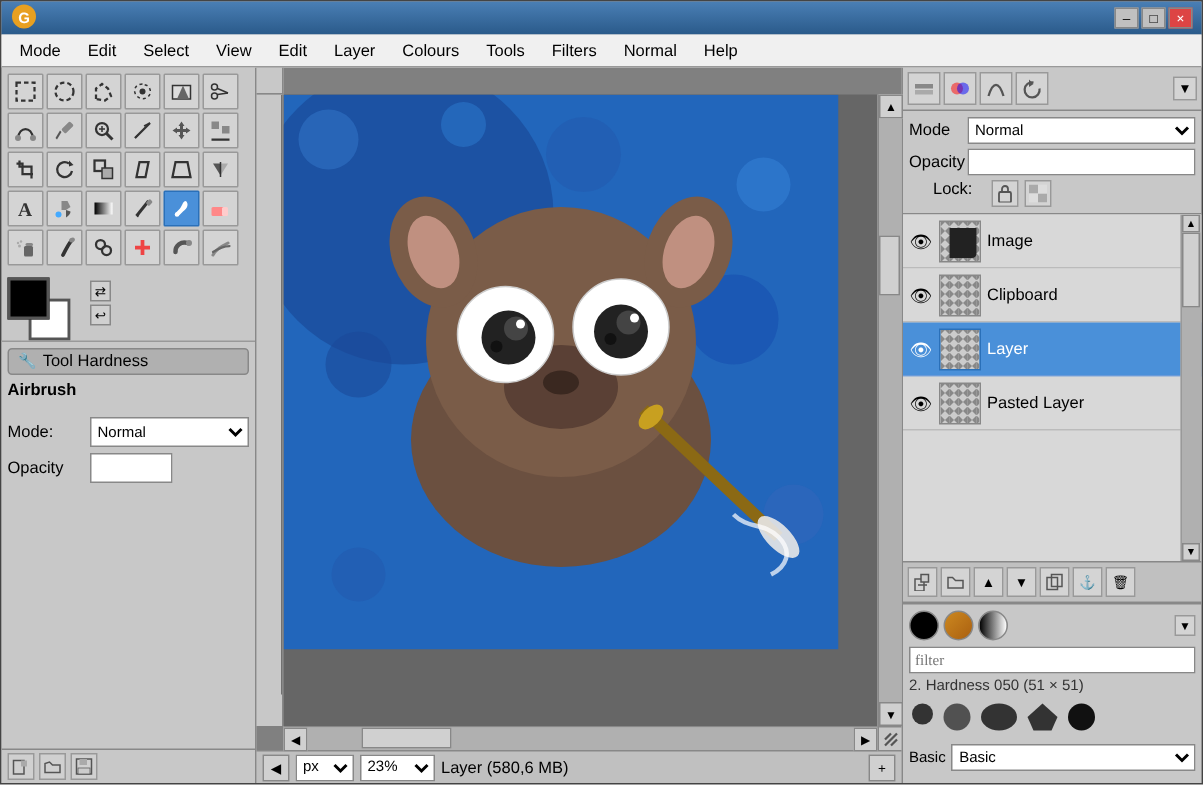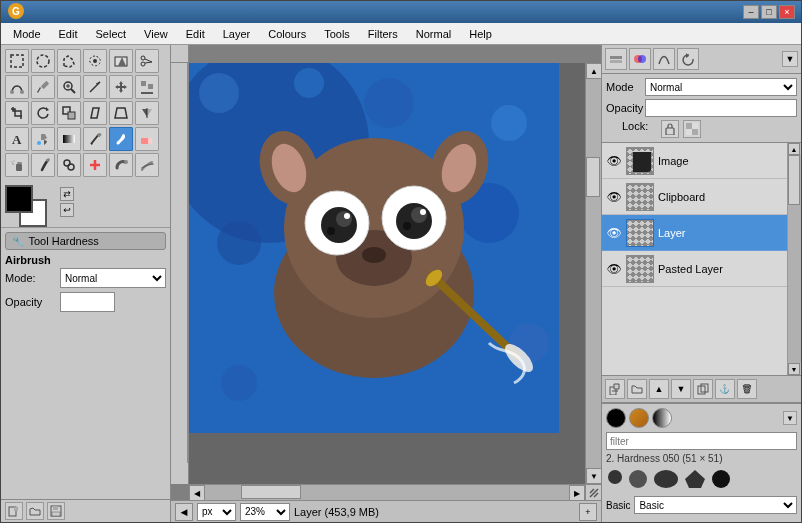--- a/index.html
+++ b/index.html
@@ -438,21 +438,21 @@
           <div style="width:14px;height:14px;background:#d0d0d0;border:1px solid #888;display:flex;align-items:center;justify-content:center;cursor:pointer;font-size:9px;">↩</div>
         </div>
         <div style="margin-left:2px;font-size:9px;color:#333;margin-top:2px;"></div>
       </div>
 
       <div id="tool-options" style="background:#c8c8c8;border-top:1px solid #999;padding:4px;flex:1;">
         <div id="tool-options-header" style="background:#b0b0b0;border:1px solid #888;border-radius:3px;padding:2px 6px;display:flex;align-items:center;gap:4px;margin-bottom:4px;cursor:pointer;font-size:11px;">
           <span style="font-size:10px;">🔧</span>
           <span>Tool Hardness</span>
         </div>
-        <div style="font-weight:bold;font-size:11px;margin-bottom:2px;">Airbrush</div>
+        <div style="font-weight:bold;font-size:11px;margin-bottom:12px;">Airbrush</div>
         <div class="option-row">
           <span class="option-label">Mode:</span>
           <select class="option-select">
             <option>Normal</option>
           </select>
         </div>
         <div class="option-row">
           <span class="option-label">Opacity</span>
           <input type="text" class="option-spinbox" style="width: 55px;">
         </div>
@@ -578,21 +578,21 @@
         <select class="status-unit-select">
           <option>px</option>
           <option>in</option>
           <option>mm</option>
         </select>
         <select class="status-zoom-select">
           <option>23%</option>
           <option>50%</option>
           <option>100%</option>
         </select>
-        <span>Layer (453,9 MB)</span>
+        <span>Layer (580,6 MB)</span>
         <div style="flex:1;"></div>
         <div class="canvas-expand-btn">+</div>
       </div>
     </div>
 
     <div id="right-panel" style="width:200px;background:#c8c8c8;border-left:1px solid #888;display:flex;flex-direction:column;font-size:11px;">
 
       <div style="padding:3px;border-bottom:1px solid #888;display:flex;justify-content:space-between;align-items:center;">
         <div style="display:flex;gap:2px;">
           <div style="width:22px;height:22px;background:#d4d4d4;border:1px solid #999;display:flex;align-items:center;justify-content:center;cursor:pointer;">
@@ -726,21 +726,21 @@
 
       <div style="border-top:2px solid #888;padding:4px;">
         
         <div style="display:flex;gap:3px;margin-bottom:4px;align-items:center;">
           <div style="width:20px;height:20px;background:#000;border:1px solid #888;border-radius:50%;cursor:pointer;"></div>
           <div style="width:20px;height:20px;background:linear-gradient(135deg,#cc8820,#aa6010);border:1px solid #888;border-radius:50%;cursor:pointer;"></div>
           <div style="width:20px;height:20px;background:linear-gradient(to right,#000,#fff);border:1px solid #888;border-radius:50%;cursor:pointer;"></div>
           <div style="margin-left:auto;width:14px;height:14px;background:#d4d4d4;border:1px solid #999;display:flex;align-items:center;justify-content:center;cursor:pointer;font-size:8px;">▼</div>
         </div>
         
-        <input type="text" style="width: 100%; height: 18px; border: 1px solid rgb(136, 136, 136); background: white; font-size: 10px; padding: 0px 3px; margin-bottom: 3px;" placeholder="filter">
+        <input type="text" style="width: 100%; height: 18px; border: 1px solid rgb(136, 136, 136); background: white; font-size: 10px; padding: 0px 3px; margin-bottom: 3px; font-family: Liberation Serif, serif;" placeholder="filter">
         
         <div style="font-size:10px;color:#333;margin-bottom:4px;">2. Hardness 050 (51 × 51)</div>
         
         <div style="display:flex;gap:3px;flex-wrap:wrap;margin-bottom:4px;">
           <div style="cursor:pointer;">
             <svg width="18" height="18">
                 <circle cx="9" cy="9" r="7" fill="#222" opacity="0.9"></circle>
               </svg>
           </div>
           <div style="cursor:pointer;">

